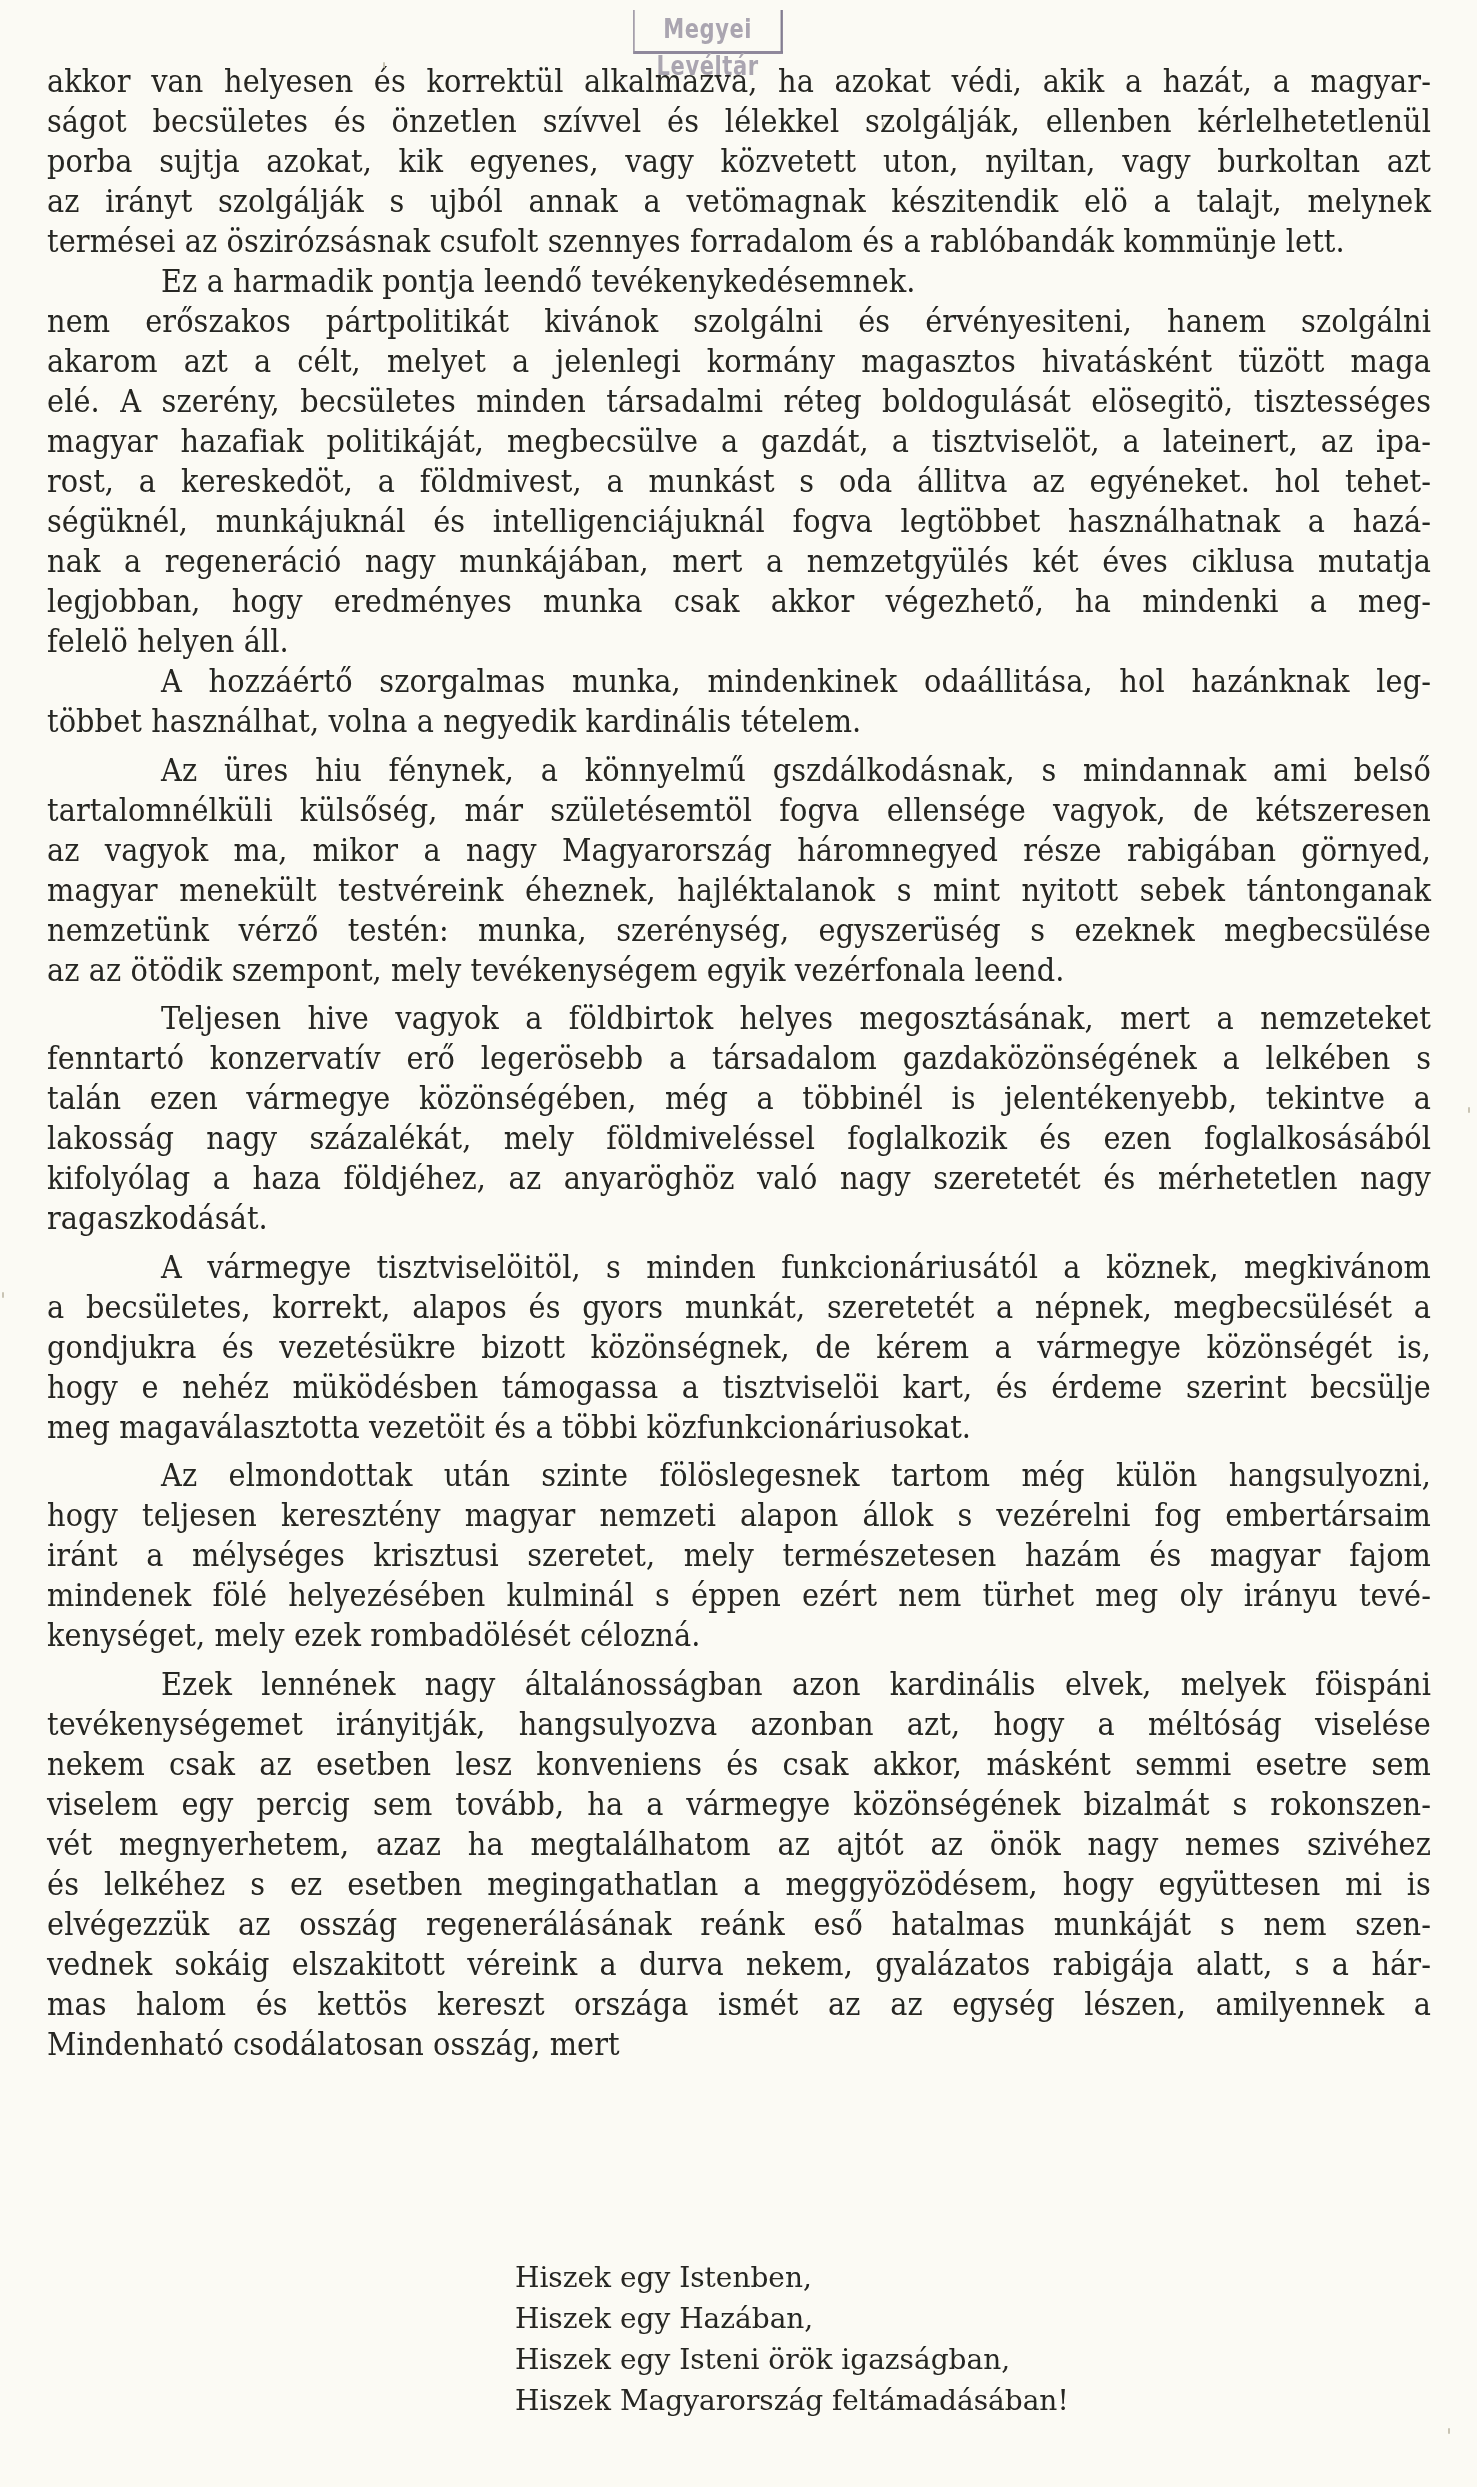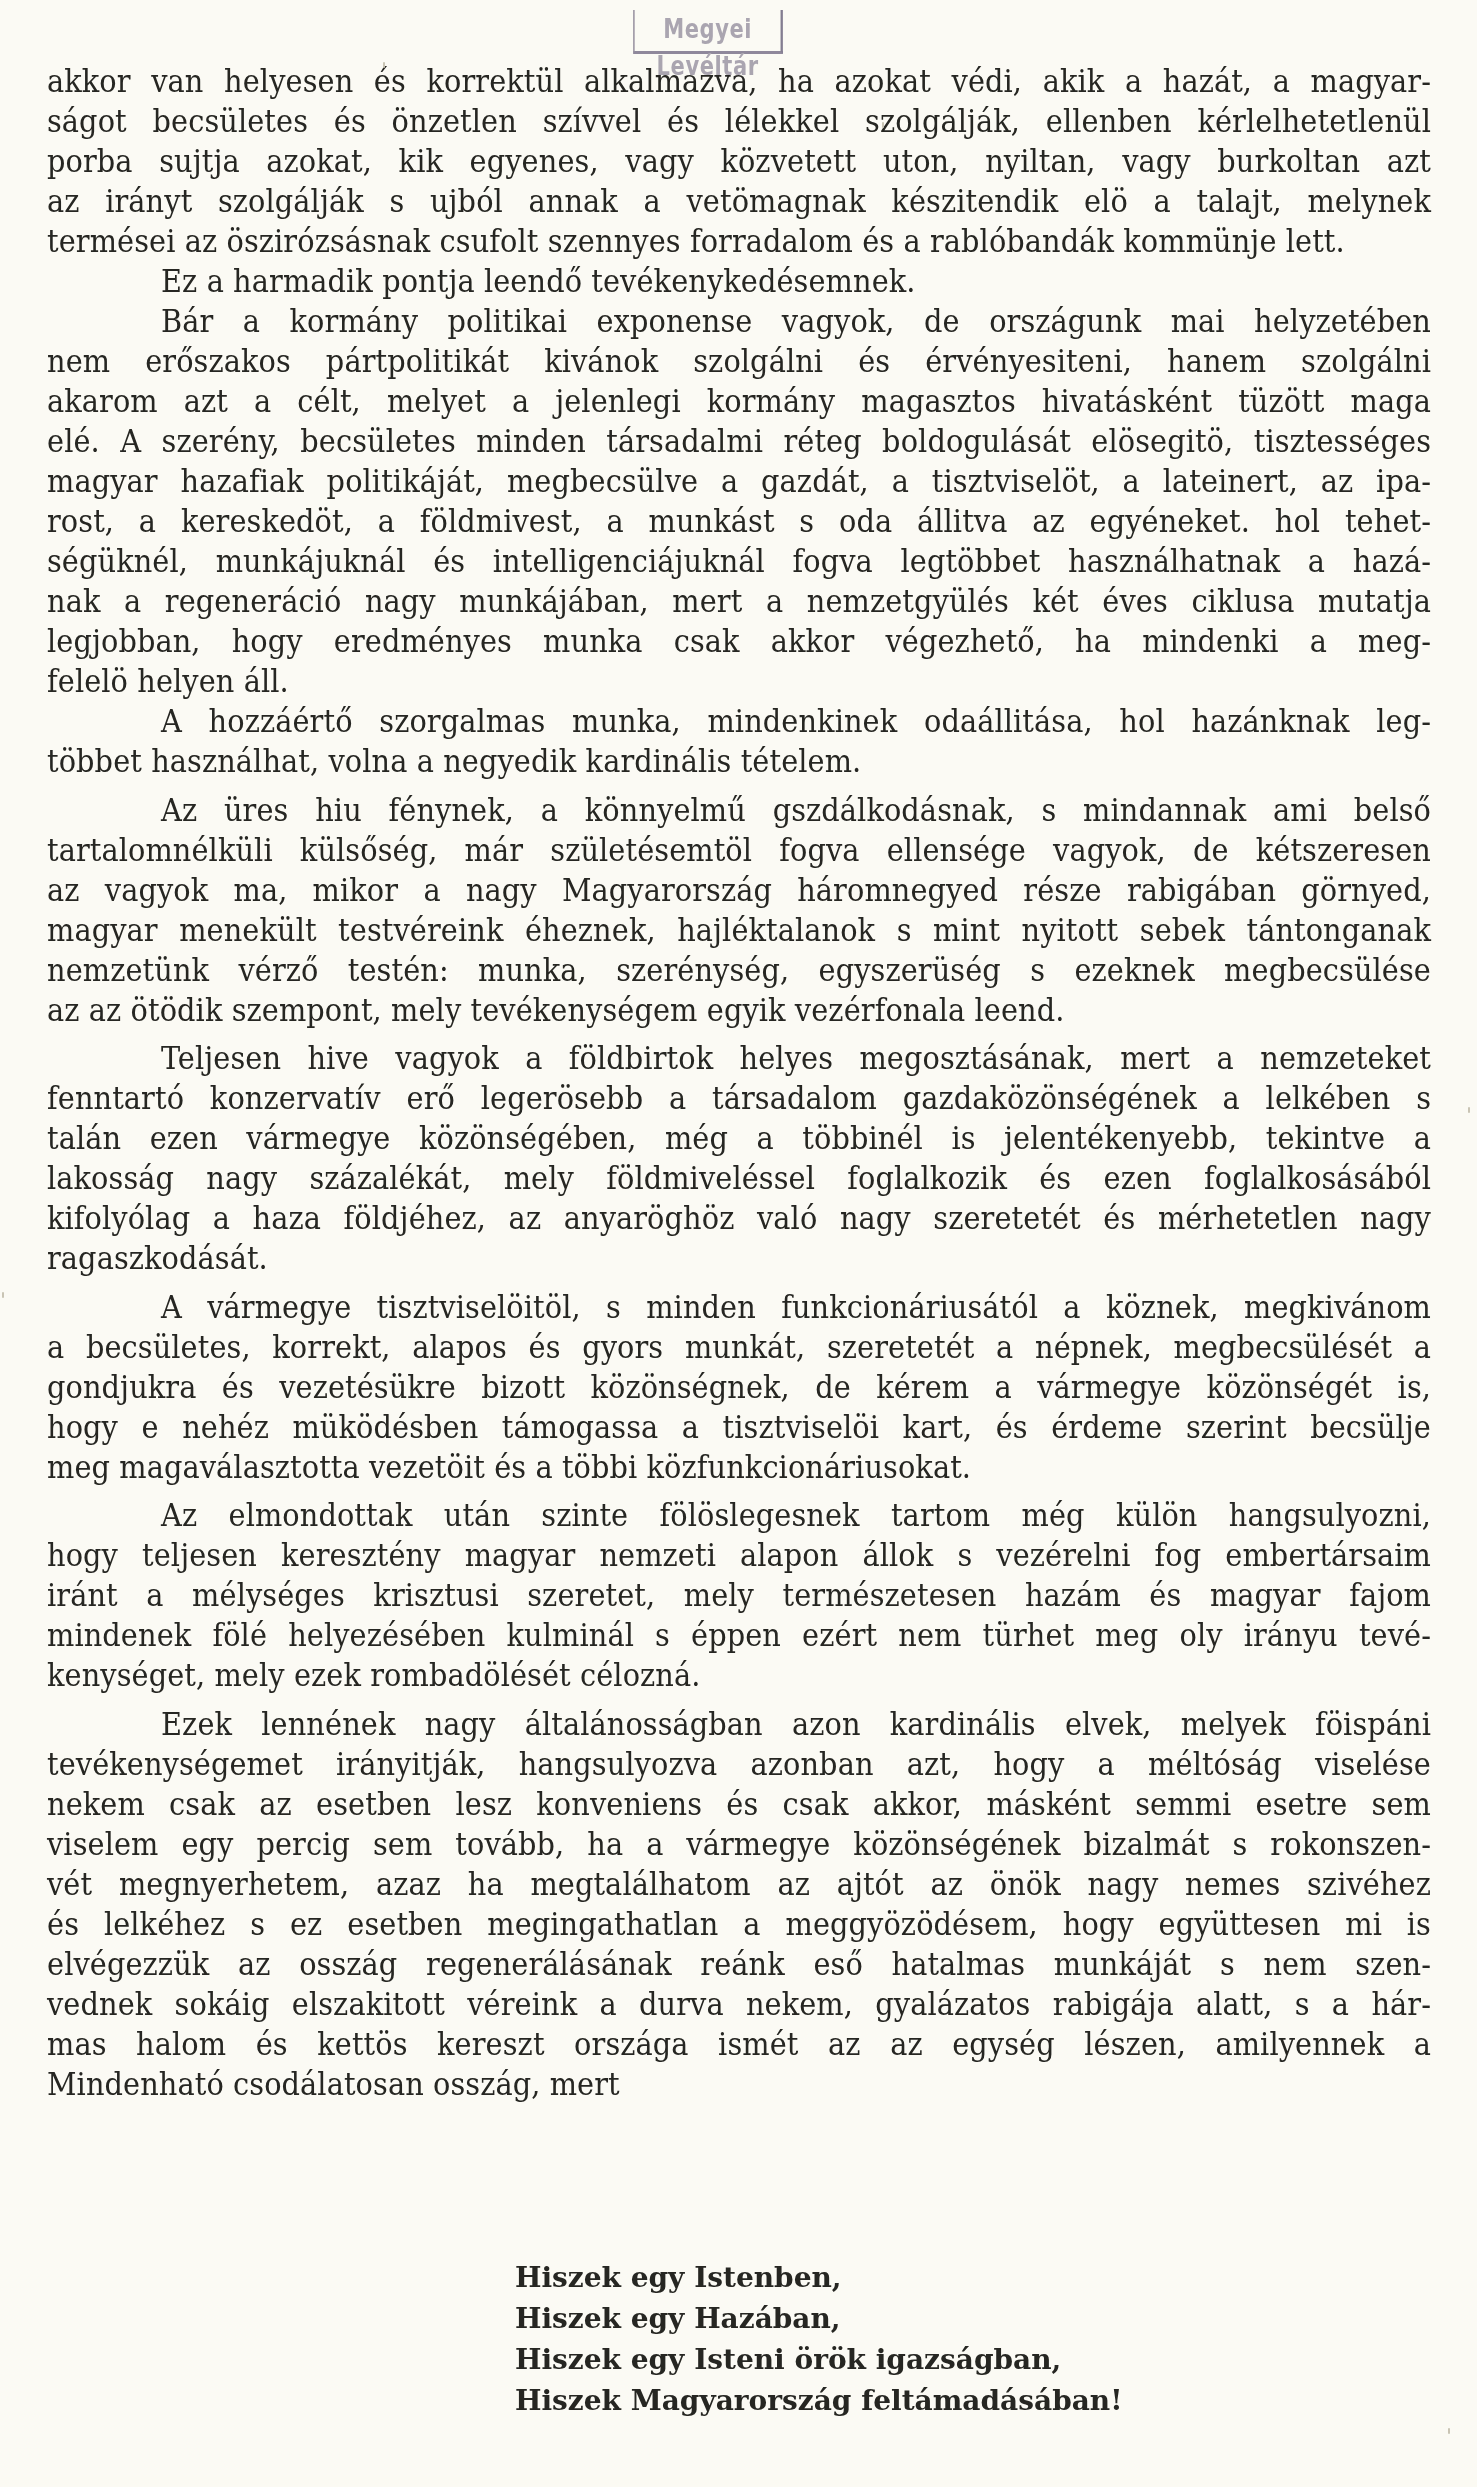--- a/index.html
+++ b/index.html
@@ -72,21 +72,20 @@
   .verse {
     position: absolute;
     left: 515px;
     top: 2257px;
   }
   .verse .vline {
     font-size: 28px;
     line-height: 41px;
     height: 41px;
     white-space: nowrap;
-    font-weight: bold;
   }
   .speck {
     position: absolute;
     width: 2.1px;
     height: 6.4px;
     background: #c9c4b4;
     border-radius: 1.4px;
   }
 </style>
 </head>
@@ -97,21 +96,20 @@
     <span>Megyei Levéltár</span>
   </div>
 
   <div class="text" id="body-text">
       <div class="line">akkor van helyesen és korrektül alkalmazva, ha azokat védi, akik a hazát, a magyar-</div>
       <div class="line">ságot becsületes és önzetlen szívvel és lélekkel szolgálják, ellenben kérlelhetetlenül</div>
       <div class="line">porba sujtja azokat, kik egyenes, vagy közvetett uton, nyiltan, vagy burkoltan azt</div>
       <div class="line">az irányt szolgálják s ujból annak a vetömagnak készitendik elö a talajt, melynek</div>
       <div class="line last">termései az öszirózsásnak csufolt szennyes forradalom és a rablóbandák kommünje lett.</div>
       <div class="line indent last">Ez a harmadik pontja leendő tevékenykedésemnek.</div>
-      <div class="line indent">Bár a kormány politikai exponense vagyok, de országunk mai helyzetében</div>
       <div class="line">nem erőszakos pártpolitikát kivánok szolgálni és érvényesiteni, hanem szolgálni</div>
       <div class="line">akarom azt a célt, melyet a jelenlegi kormány magasztos hivatásként tüzött maga</div>
       <div class="line">elé. A szerény, becsületes minden társadalmi réteg boldogulását elösegitö, tisztességes</div>
       <div class="line">magyar hazafiak politikáját, megbecsülve a gazdát, a tisztviselöt, a lateinert, az ipa-</div>
       <div class="line">rost, a kereskedöt, a földmivest, a munkást s oda állitva az egyéneket. hol tehet-</div>
       <div class="line">ségüknél, munkájuknál és intelligenciájuknál fogva legtöbbet használhatnak a hazá-</div>
       <div class="line">nak a regeneráció nagy munkájában, mert a nemzetgyülés két éves ciklusa mutatja</div>
       <div class="line">legjobban, hogy eredményes munka csak akkor végezhető, ha mindenki a meg-</div>
       <div class="line last">felelö helyen áll.</div>
       <div class="line indent">A hozzáértő szorgalmas munka, mindenkinek odaállitása, hol hazánknak leg-</div>

